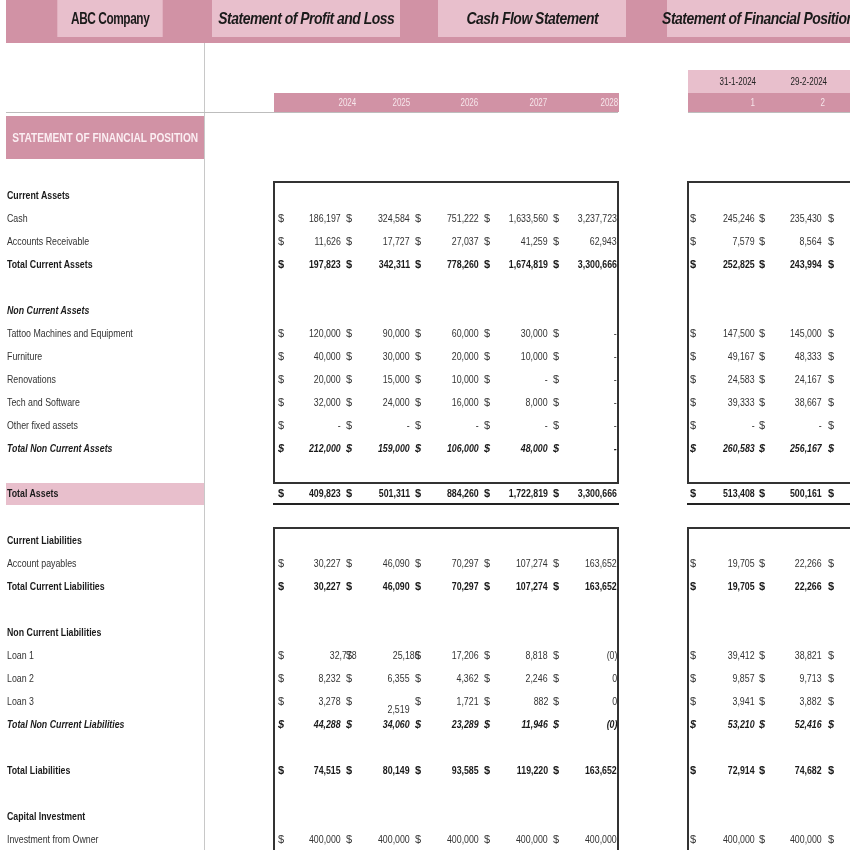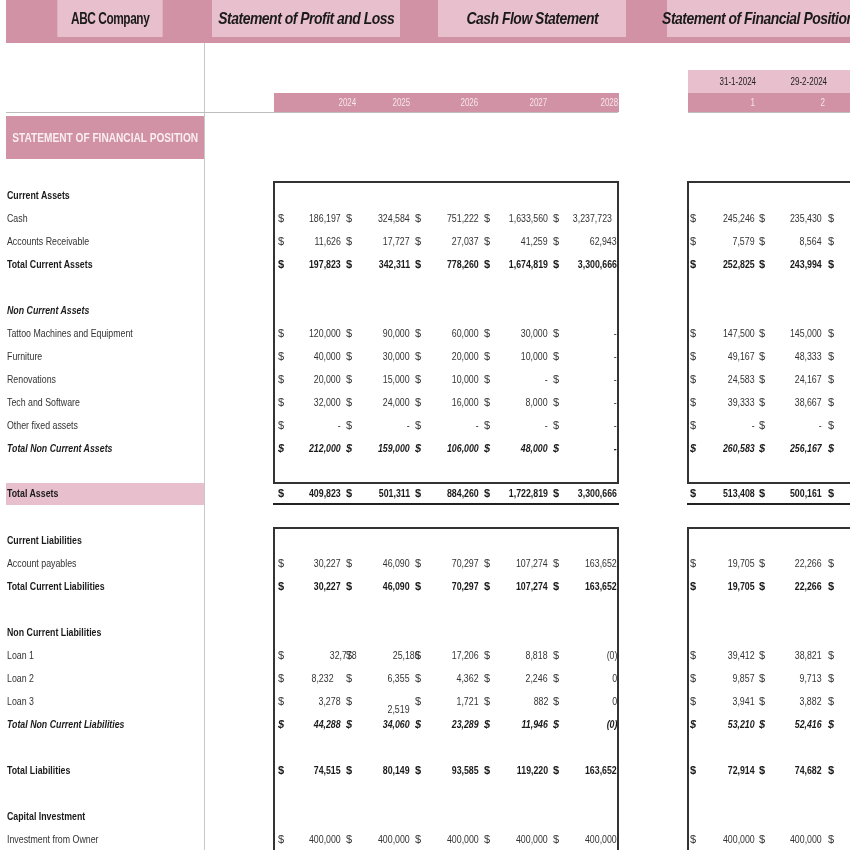--- a/index.html
+++ b/index.html
@@ -126,21 +126,21 @@
     <div class="row " style="left: 0px; top: 212px; width: 850px;">
       <div class="cur" style="left: 278px;">$</div>
       <div class="val" style="left: 281px; width: 60px;"><span>186,197</span></div>
       <div class="cur" style="left: 346px;">$</div>
       <div class="val" style="left: 350px; width: 60px;"><span>324,584</span></div>
       <div class="cur" style="left: 415px;">$</div>
       <div class="val" style="left: 419px; width: 60px;"><span>751,222</span></div>
       <div class="cur" style="left: 484px;">$</div>
       <div class="val" style="left: 488px; width: 60px;"><span>1,633,560</span></div>
       <div class="cur" style="left: 553px;">$</div>
-      <div class="val" style="left: 557px; width: 60px; text-align: center;"><span>3,237,723</span></div>
+      <div class="val" style="left: 557px; width: 60px;"><span>3,237,723</span></div>
       <div class="cur" style="left: 690px;">$</div>
       <div class="val" style="left: 695px; width: 60px;"><span>245,246</span></div>
       <div class="cur" style="left: 759px;">$</div>
       <div class="val" style="left: 762px; width: 60px;"><span>235,430</span></div>
       <div class="cur" style="left: 828px;">$</div>
     </div>
     <div class="label " style="top: 235px;">Accounts Receivable</div>
     <div class="row " style="left: 0px; top: 235px; width: 850px;">
       <div class="cur" style="left: 278px;">$</div>
       <div class="val" style="left: 281px; width: 60px;"><span>11,626</span></div>
@@ -355,21 +355,21 @@
       <div class="val" style="left: 557px; width: 60px;"><span>(0)</span></div>
       <div class="cur" style="left: 690px;">$</div>
       <div class="val" style="left: 695px; width: 60px;"><span>39,412</span></div>
       <div class="cur" style="left: 759px;">$</div>
       <div class="val" style="left: 762px; width: 60px;"><span>38,821</span></div>
       <div class="cur" style="left: 828px;">$</div>
     </div>
     <div class="label " style="top: 672px;">Loan 2</div>
     <div class="row " style="left: 0px; top: 672px; width: 850px;">
       <div class="cur" style="left: 278px;">$</div>
-      <div class="val" style="left: 274px; width: 60px;"><span>8,232</span></div>
+      <div class="val" style="left: 281px; width: 60px;"><span>8,232</span></div>
       <div class="cur" style="left: 346px;">$</div>
       <div class="val" style="left: 350px; width: 60px;"><span>6,355</span></div>
       <div class="cur" style="left: 415px;">$</div>
       <div class="val" style="left: 419px; width: 60px;"><span>4,362</span></div>
       <div class="cur" style="left: 484px;">$</div>
       <div class="val" style="left: 488px; width: 60px;"><span>2,246</span></div>
       <div class="cur" style="left: 553px;">$</div>
       <div class="val" style="left: 557px; width: 60px;"><span>0</span></div>
       <div class="cur" style="left: 690px;">$</div>
       <div class="val" style="left: 695px; width: 60px;"><span>9,857</span></div>

